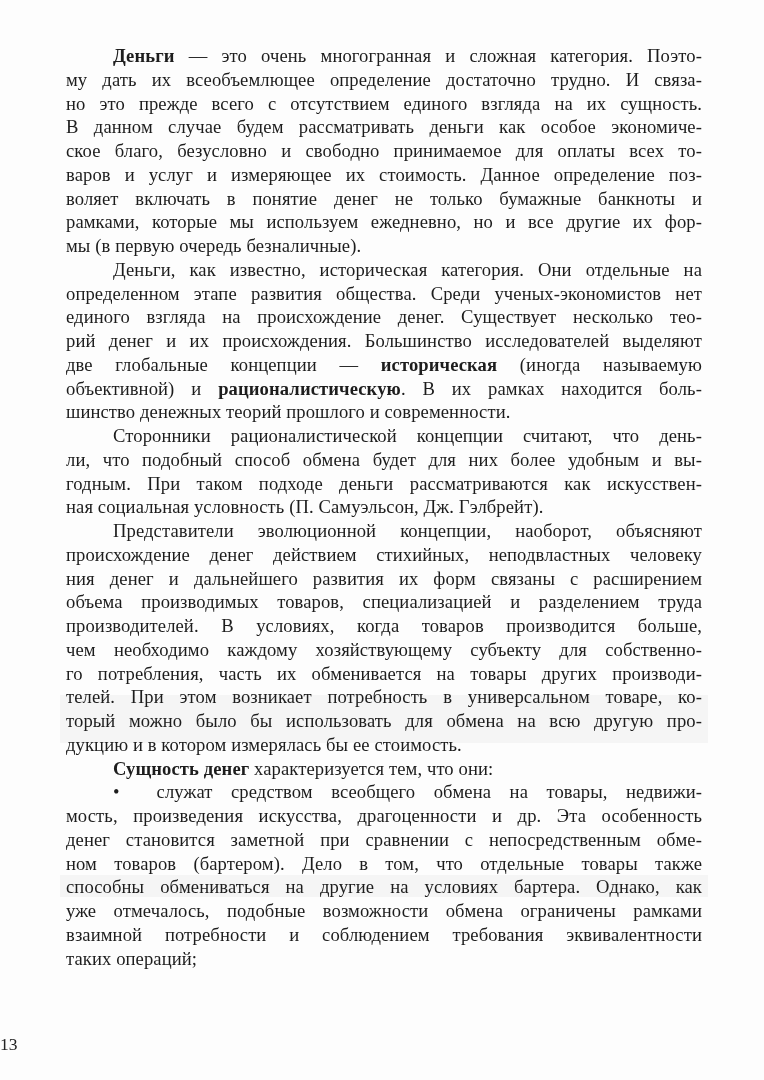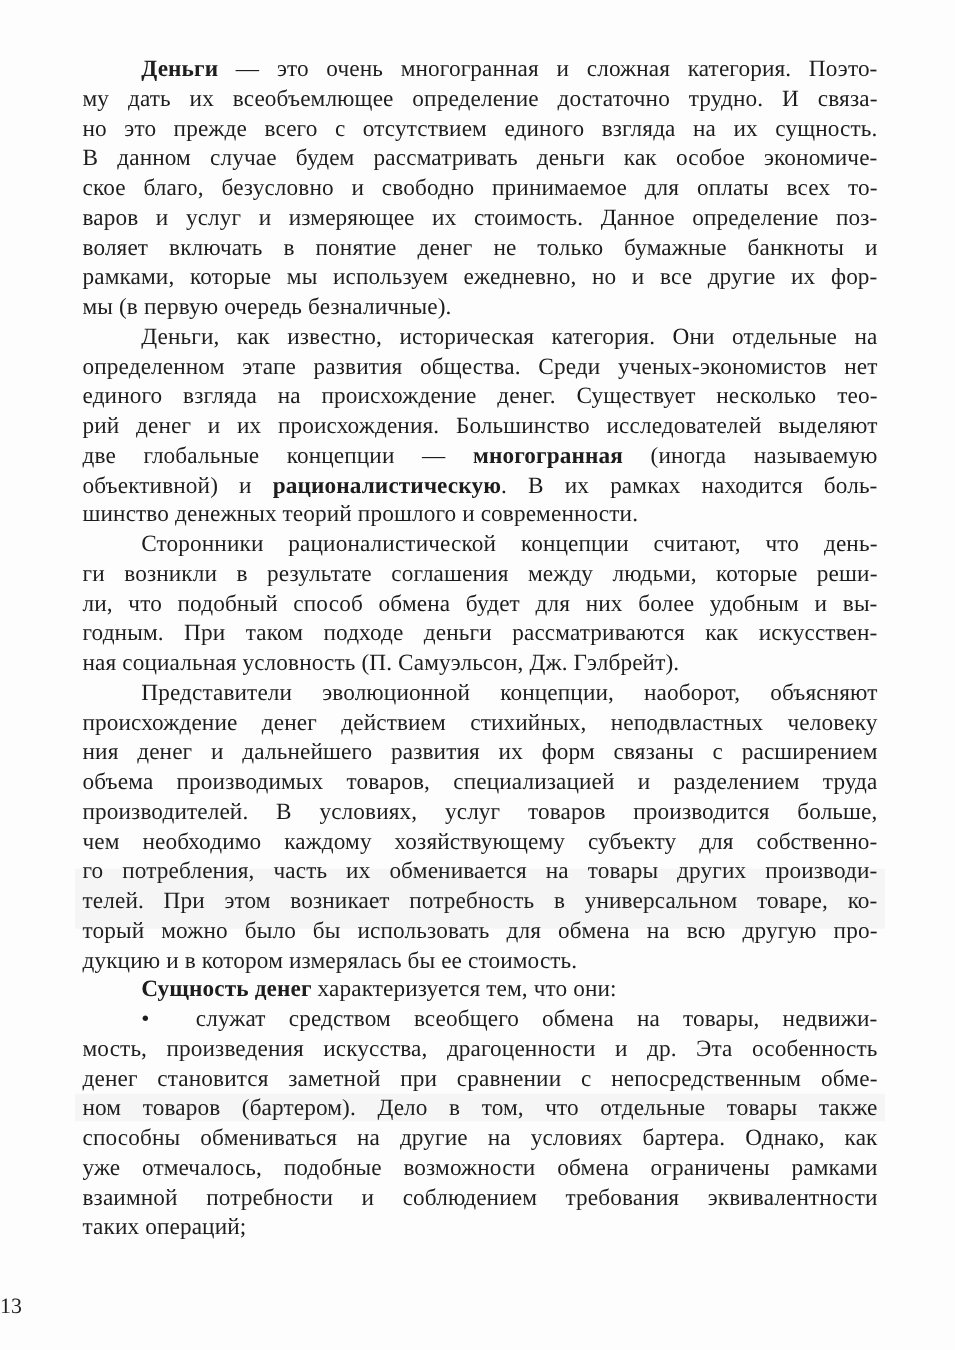--- a/index.html
+++ b/index.html
@@ -80,37 +80,36 @@
         <div class="line"><span>варов и услуг и измеряющее их стоимость. Данное определение поз-</span></div>
         <div class="line"><span>воляет включать в понятие денег не только бумажные банкноты и</span></div>
         <div class="line"><span>рамками, которые мы используем ежедневно, но и все другие их фор-</span></div>
         <div class="line last"><span>мы (в первую очередь безналичные).</span></div>
       </div>
       <div class="para">
         <div class="line indent"><span>Деньги, как известно, историческая категория. Они отдельные на</span></div>
         <div class="line"><span>определенном этапе развития общества. Среди ученых-экономистов нет</span></div>
         <div class="line"><span>единого взгляда на происхождение денег. Существует несколько тео-</span></div>
         <div class="line"><span>рий денег и их происхождения. Большинство исследователей выделяют</span></div>
-        <div class="line"><span>две глобальные концепции — </span><b>многогранная</b><span> (иногда называемую</span></div>
+        <div class="line"><span>две глобальные концепции — </span><b>историческая</b><span> (иногда называемую</span></div>
         <div class="line"><span>объективной) и </span><b>рационалистическую</b><span>. В их рамках находится боль-</span></div>
         <div class="line last"><span>шинство денежных теорий прошлого и современности.</span></div>
       </div>
       <div class="para">
         <div class="line indent"><span>Сторонники рационалистической концепции считают, что день-</span></div>
-        <div class="line"><span>ги возникли в результате соглашения между людьми, которые реши-</span></div>
         <div class="line"><span>ли, что подобный способ обмена будет для них более удобным и вы-</span></div>
         <div class="line"><span>годным. При таком подходе деньги рассматриваются как искусствен-</span></div>
         <div class="line last"><span>ная социальная условность (П. Самуэльсон, Дж. Гэлбрейт).</span></div>
       </div>
       <div class="para">
         <div class="line indent"><span>Представители эволюционной концепции, наоборот, объясняют</span></div>
         <div class="line"><span>происхождение денег действием стихийных, неподвластных человеку</span></div>
         <div class="line"><span>ния денег и дальнейшего развития их форм связаны с расширением</span></div>
         <div class="line"><span>объема производимых товаров, специализацией и разделением труда</span></div>
-        <div class="line"><span>производителей. В условиях, услуг товаров производится больше,</span></div>
+        <div class="line"><span>производителей. В условиях, когда товаров производится больше,</span></div>
         <div class="line"><span>чем необходимо каждому хозяйствующему субъекту для собственно-</span></div>
         <div class="line"><span>го потребления, часть их обменивается на товары других производи-</span></div>
         <div class="line"><span>телей. При этом возникает потребность в универсальном товаре, ко-</span></div>
         <div class="line"><span>торый можно было бы использовать для обмена на всю другую про-</span></div>
         <div class="line last"><span>дукцию и в котором измерялась бы ее стоимость.</span></div>
       </div>
       <div class="para">
         <div class="line indent last"><b>Сущность денег</b><span> характеризуется тем, что они:</span></div>
       </div>
       <div class="para">

